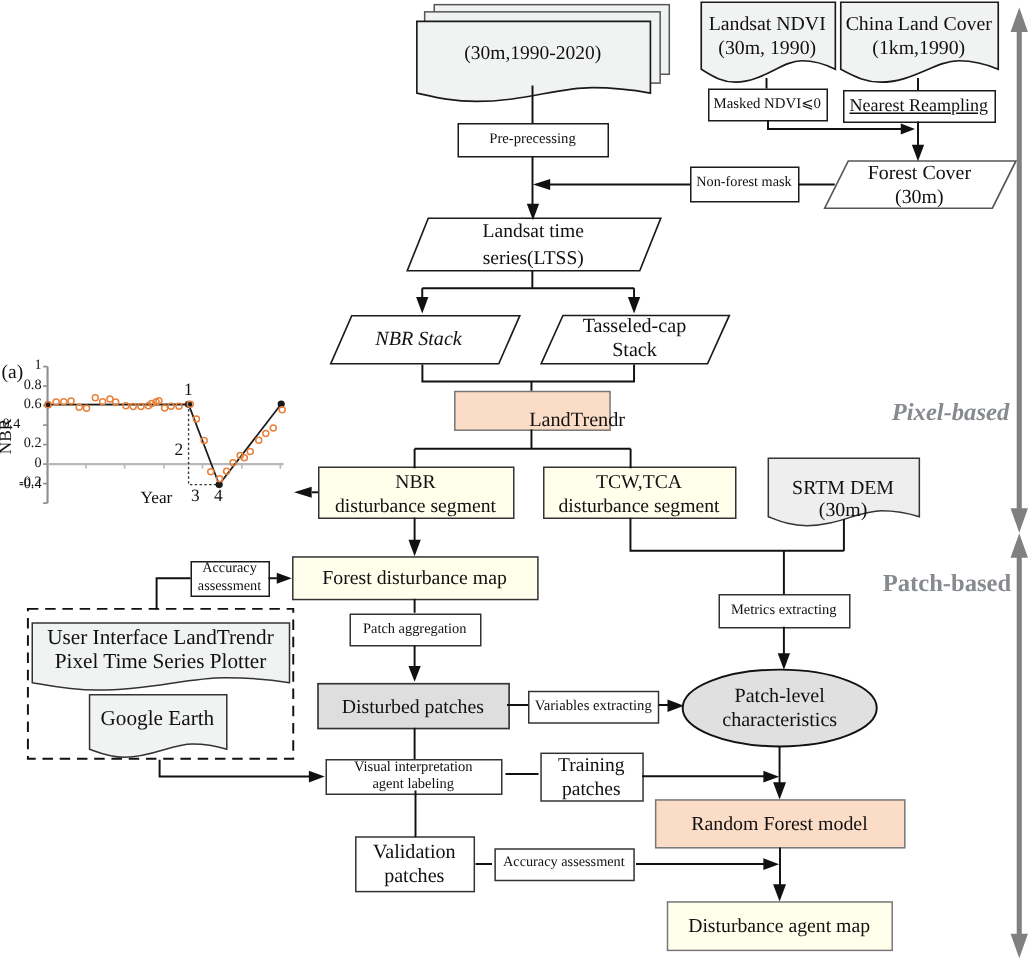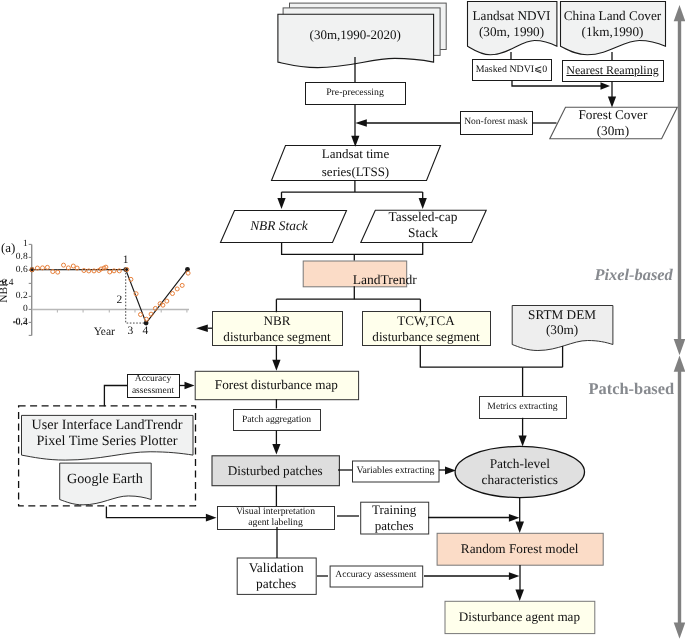--- a/index.html
+++ b/index.html
@@ -218,21 +218,21 @@
         <span>LandTrendr</span>
       </div>
       <div class="nodelbl" style="left: 212px; top: 312px; width: 130px; height: 34px; font-size: 13.1px; line-height: 1.24;">
         <span>NBR</span>
         <span>disturbance segment</span>
       </div>
       <div class="nodelbl" style="left: 362px; top: 312px; width: 128px; height: 34px; font-size: 13.1px; line-height: 1.24;">
         <span>TCW,TCA</span>
         <span>disturbance segment</span>
       </div>
-      <div class="nodelbl" style="left: 511.7px; top: 305px; width: 100.7px; height: 34.5px; font-size: 13.23px; line-height: 1.17;">
+      <div class="nodelbl" style="left: 511.7px; top: 315px; width: 100.7px; height: 34.5px; font-size: 13.23px; line-height: 1.17;">
         <span>SRTM DEM</span>
         <span>(30m)</span>
       </div>
       <div class="nodelbl" style="left: 127px; top: 374px; width: 52px; height: 23px; font-size: 9.5px; line-height: 1.18;">
         <span>Accuracy</span>
         <span>assessment</span>
       </div>
       <div class="nodelbl" style="left: 194.7px; top: 370.8px; width: 163.4px; height: 28.4px; font-size: 13.2px;">
         <span>Forest disturbance map</span>
       </div>

